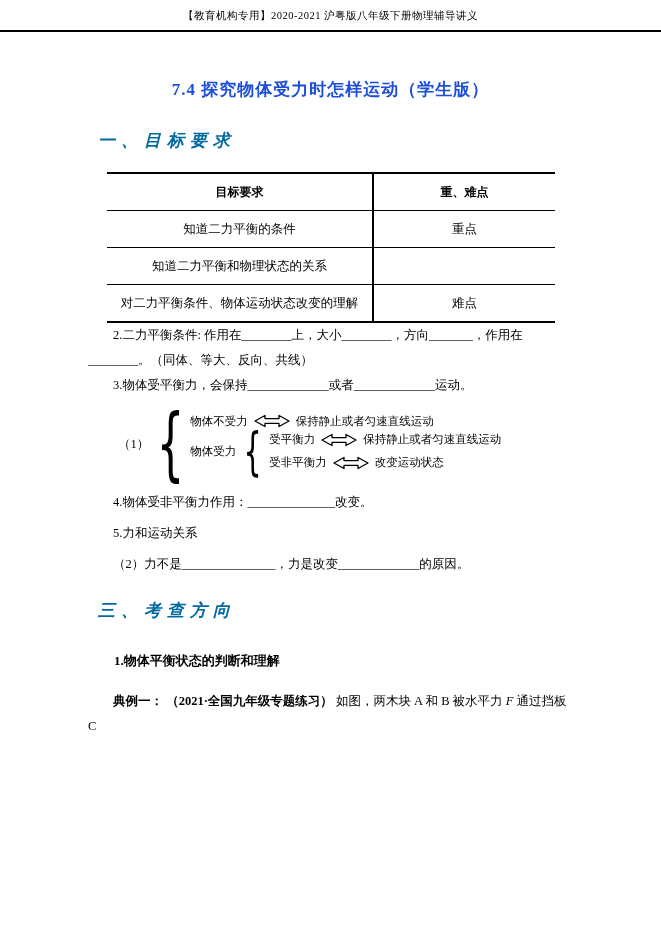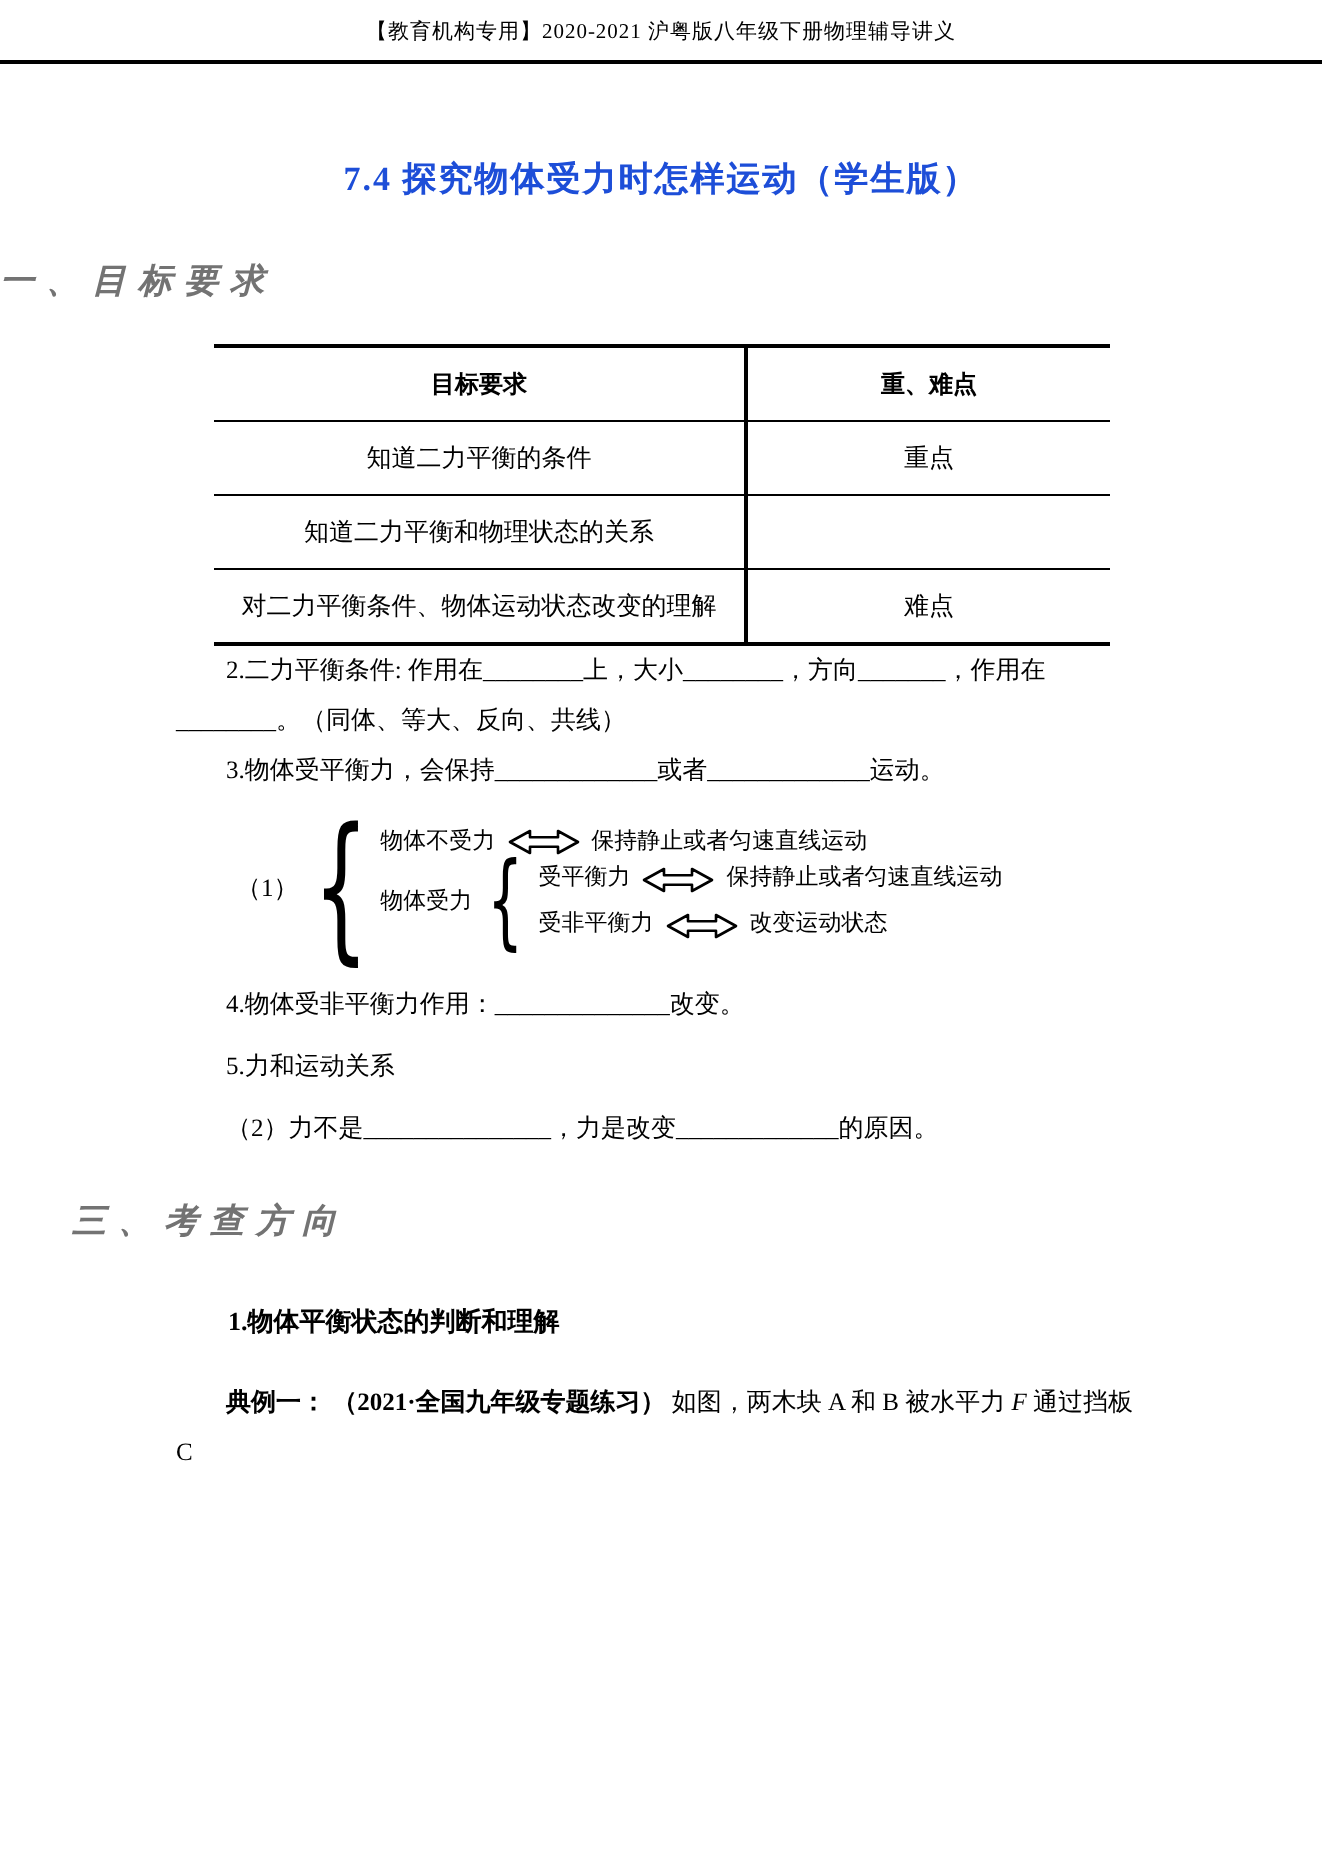--- a/index.html
+++ b/index.html
@@ -29,30 +29,31 @@
     margin: 46px 0 0 0;
     text-align: center;
     font-size: 17px;
     font-weight: bold;
     color: #1d4ed8;
     letter-spacing: 1px;
   }
   
   .section {
     margin: 0;
+    padding-left: 98px;
     font-size: 17px;
     font-weight: bold;
     font-style: italic;
     letter-spacing: 6px;
-    color: #737373;
+    color: #0369a1;
     font-family: "DejaVu Serif", serif;
   }
   .section.s1 { margin-top: 28px; }
   .section.s2 { margin-top: 16px; }
-  .section.s3 { margin-top: 22px; margin-left: 36px; }
+  .section.s3 { margin-top: 22px; }
   
   .goals-table {
     border-collapse: collapse;
     margin: 20px 0 0 107px;
     width: 448px;
     border-top: 2px solid #000;
     border-bottom: 2px solid #000;
     font-size: 12.5px;
   }
   .goals-table th, .goals-table td {

